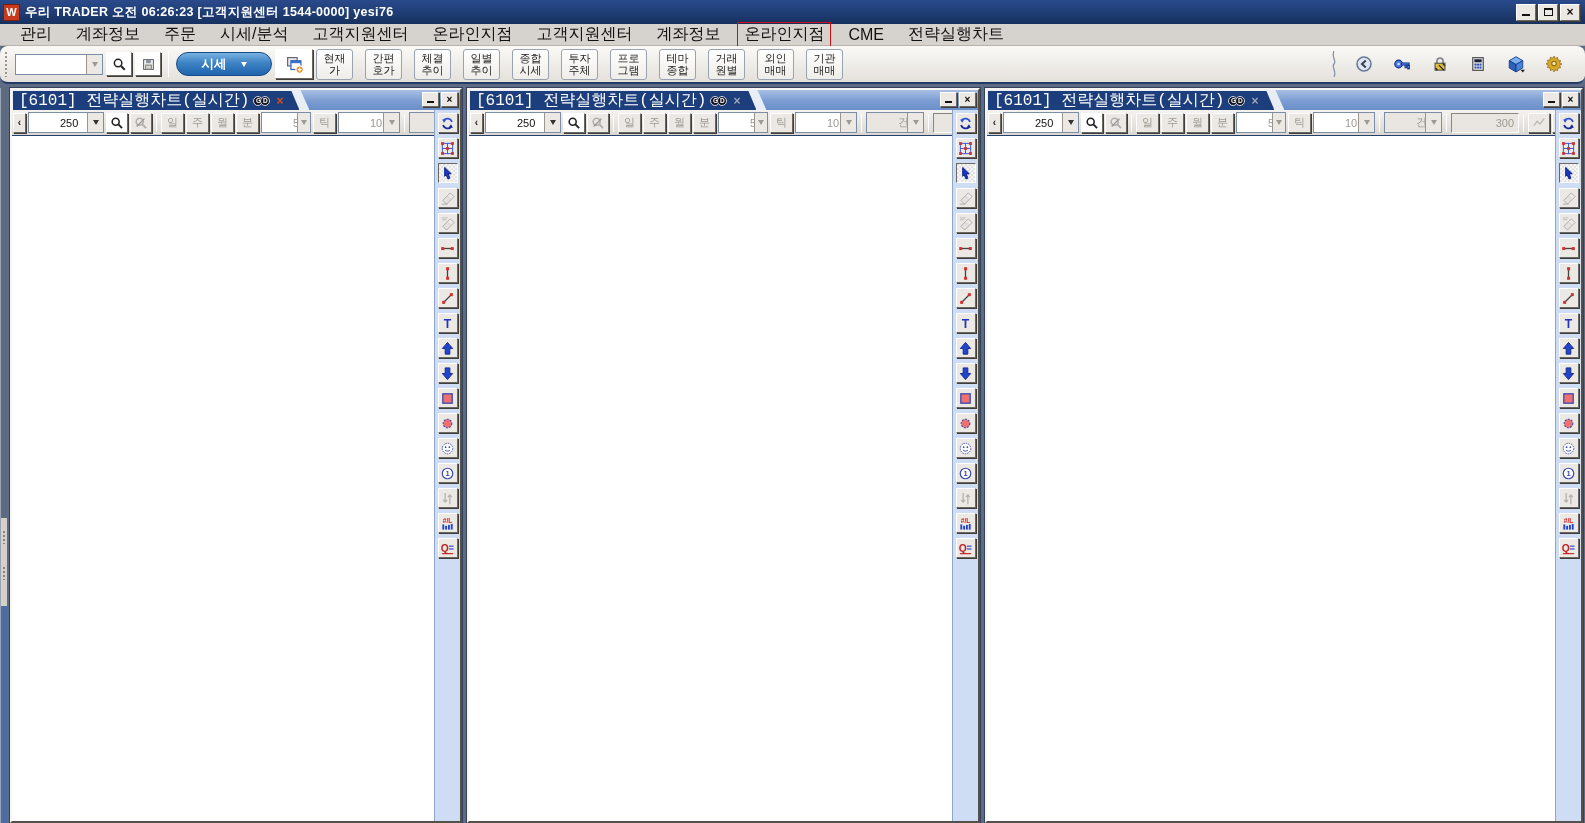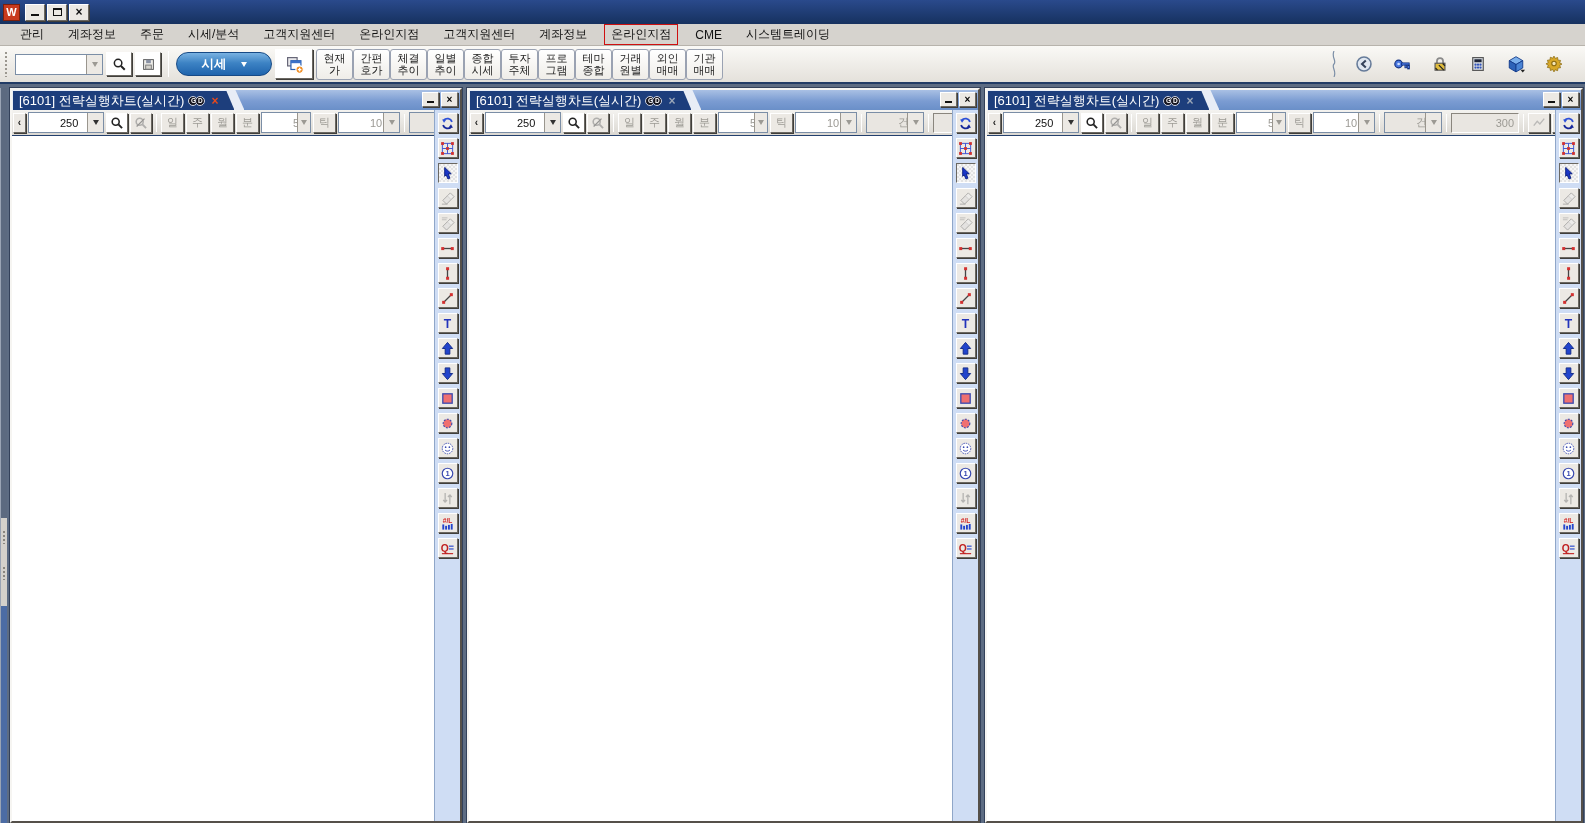--- a/index.html
+++ b/index.html
@@ -17,27 +17,27 @@
   .btn3d{background:#ece9e4;border:1px solid;border-color:#ffffff #6b6862 #6b6862 #ffffff;
     box-shadow:1px 1px 0 #403e3a;display:inline-flex;align-items:center;justify-content:center;cursor:default;}
   .ctl{width:20px;height:17px;font-size:11px;font-weight:bold;color:#111;}
   .g-min{display:block;width:8px;height:7px;border-bottom:2px solid #111;}
   .g-max{display:block;width:9px;height:8px;border:1px solid #111;border-top:2px solid #111;}
   .g-x{font-size:12px;font-weight:bold;line-height:1;}
 
   
   .menubar{position:absolute;left:0;top:24px;width:100%;height:22px;background:#d6d3ce;
     border-bottom:1px solid #b7b3ac;display:flex;align-items:center;padding-left:10px;gap:4px;}
-  .menu-item{font-size:12px;color:#111;padding:2px 10px;white-space:nowrap;}
+  .menu-item{font-size:16px;color:#111;padding:2px 10px;white-space:nowrap;}
   .menu-item.boxed{border:1px solid #cf1010;padding:1px 6px;margin:0 3px;}
 
   
   .toolbar{position:absolute;left:0;top:46px;width:100%;height:38px;
     background:linear-gradient(180deg,#faf9f6,#e4e1db);border-bottom:2px solid #223c66;
-    display:flex;align-items:center;padding:0 4px;gap:3px;}
+    display:flex;align-items:center;padding:0 4px;gap:3px;border-radius:8px;}
   .grip{width:5px;height:26px;background-image:radial-gradient(#9b978f 1px,transparent 1.1px);
     background-size:4px 4px;margin-right:3px;}
   .combo{height:21px;background:#fff;border:1px solid #7b8ea6;display:inline-flex;align-items:center;flex-shrink:0;padding-left:27px;}
   .combo .val{flex:1;font-size:11px;padding:0 4px;color:#111;white-space:nowrap;overflow:hidden;}
   .combo .drop{width:16px;height:100%;background:#ece9e4;border-left:1px solid #9a968e;
     display:flex;align-items:center;justify-content:center;}
   .tri{width:0;height:0;border-left:3.5px solid transparent;border-right:3.5px solid transparent;border-top:5px solid #333;}
   .dis .tri,.tri.dis{border-top-color:#9c9a94;}
   .tbtn{width:26px;height:24px;}
   .sep{width:1px;height:26px;background:#aaa69e;border-right:1px solid #fff;margin:0 4px;flex-shrink:0;}
@@ -59,21 +59,21 @@
     background-image:radial-gradient(#8a867e 1px,transparent 1.1px);background-size:4px 4px;}
   .dock .blue{position:absolute;left:0;top:518px;width:100%;bottom:0;background:#4c6ca4;}
 
   .window{position:absolute;top:2px;height:735px;background:#ece9e4;
     border:2px solid;border-color:#f6f5f2 #55504a #55504a #f6f5f2;outline:1px solid #33415a;}
   .win-titlebar{position:relative;height:20px;background:linear-gradient(180deg,#a9c0e4 0%,#7b9cd2 55%,#6a8fc8 100%);
     display:flex;align-items:stretch;overflow:hidden;}
   .tab-outer{clip-path:polygon(0 0,calc(100% - 9px) 0,100% 100%,0 100%);background:#e8edf6;padding:1px 10px 0 1px;display:flex;}
   .tab{clip-path:polygon(0 0,calc(100% - 8px) 0,100% 100%,0 100%);background:#1d3e7c;
     display:flex;align-items:center;gap:4px;padding:0 16px 0 6px;}
-  .tab-title{color:#fff;font-size:13px;white-space:nowrap;}
+  .tab-title{color:#fff;font-size:16px;white-space:nowrap;font-family:Liberation Mono, monospace;}
   .badge{display:inline-flex;}
   .badge b{width:10px;height:10px;border-radius:50%;background:#14141e;border:1px solid #cfd6e8;
     color:#fff;font-size:6.5px;font-weight:bold;display:flex;align-items:center;justify-content:center;}
   .badge b+b{margin-left:-3px;}
   .tab-close{color:#9aa6b8;font-weight:bold;font-size:12px;line-height:1;margin-left:2px;}
   .tab-close.active{color:#e8491c;}
   .win-ctl{position:absolute;right:2px;top:2px;display:flex;gap:2px;}
   .cbtn{width:17px;height:15px;font-size:10px;font-weight:bold;}
   .cbtn .g-min{width:7px;height:6px;}
 
@@ -97,20 +97,21 @@
   .mini-ic.dis svg{filter:grayscale(1) opacity(.6);}
   .win-content{position:absolute;left:0;right:26px;top:46px;bottom:0;background:#fff;}
 </style>
 </head>
 <body>
 
 <div class="screen">
 
   <div class="titlebar">
     <span class="app-logo">W</span>
+    <span class="app-title">우리 TRADER  오전 06:26:23  [고객지원센터 1544-0000]  yesi76</span>
     <span class="winctl">
       <span class="btn3d ctl">
           <i class="g-min"></i>
         </span>
       <span class="btn3d ctl">
           <i class="g-max"></i>
         </span>
       <span class="btn3d ctl g-x">×</span>
     </span>
   </div>
@@ -119,21 +120,21 @@
       <span class="menu-item">관리</span>
       <span class="menu-item">계좌정보</span>
       <span class="menu-item">주문</span>
       <span class="menu-item">시세/분석</span>
       <span class="menu-item">고객지원센터</span>
       <span class="menu-item">온라인지점</span>
       <span class="menu-item">고객지원센터</span>
       <span class="menu-item">계좌정보</span>
       <span class="menu-item boxed">온라인지점</span>
       <span class="menu-item">CME</span>
-      <span class="menu-item">시스템트레이딩</span>
+      <span class="menu-item">전략실행차트</span>
     </div>
 
   <div class="toolbar">
     <span class="grip"></span>
     <span class="combo" style="width:88px">
       <span class="val"></span>
       <span class="drop">
           <i class="tri dis"></i>
         </span>
     </span>
@@ -157,21 +158,21 @@
     </span>
     <span class="btn3d" style="width:38px;height:30px;background:#fff">
       <svg width="19" height="19" viewBox="0 0 16 16">
           <rect x="2.2" y="2.2" width="8" height="7" fill="#e9e9ec" stroke="#667"></rect>
           <rect x="5" y="4.8" width="8.4" height="7.4" fill="#fff" stroke="#2a5fb0"></rect>
           <rect x="5" y="4.8" width="8.4" height="2.1" fill="#3a70c8"></rect>
           <circle cx="12.3" cy="12.3" r="3.1" fill="#f08b1e" stroke="#fff"></circle>
           <path d="M12.3 10.8 v3 M10.8 12.3 h3" stroke="#fff" stroke-width="1.2"></path>
         </svg>
     </span>
-    <span id="quick-buttons" style="display:flex;gap:0;">
+    <span id="quick-buttons" style="display:flex;gap:12px;">
         <span class="qbtn">
           <span>현재</span>
           <span>가</span>
         </span>
         <span class="qbtn">
           <span>간편</span>
           <span>호가</span>
         </span>
         <span class="qbtn">
           <span>체결</span>

